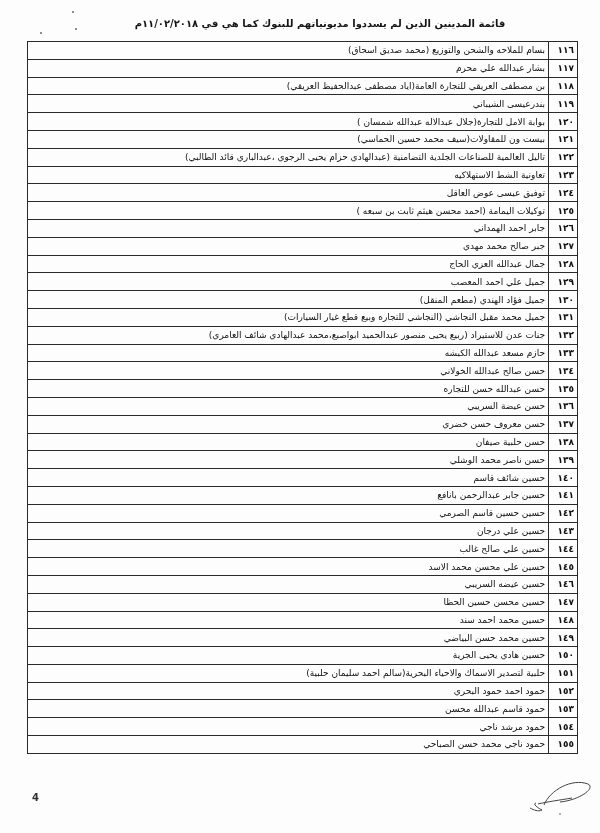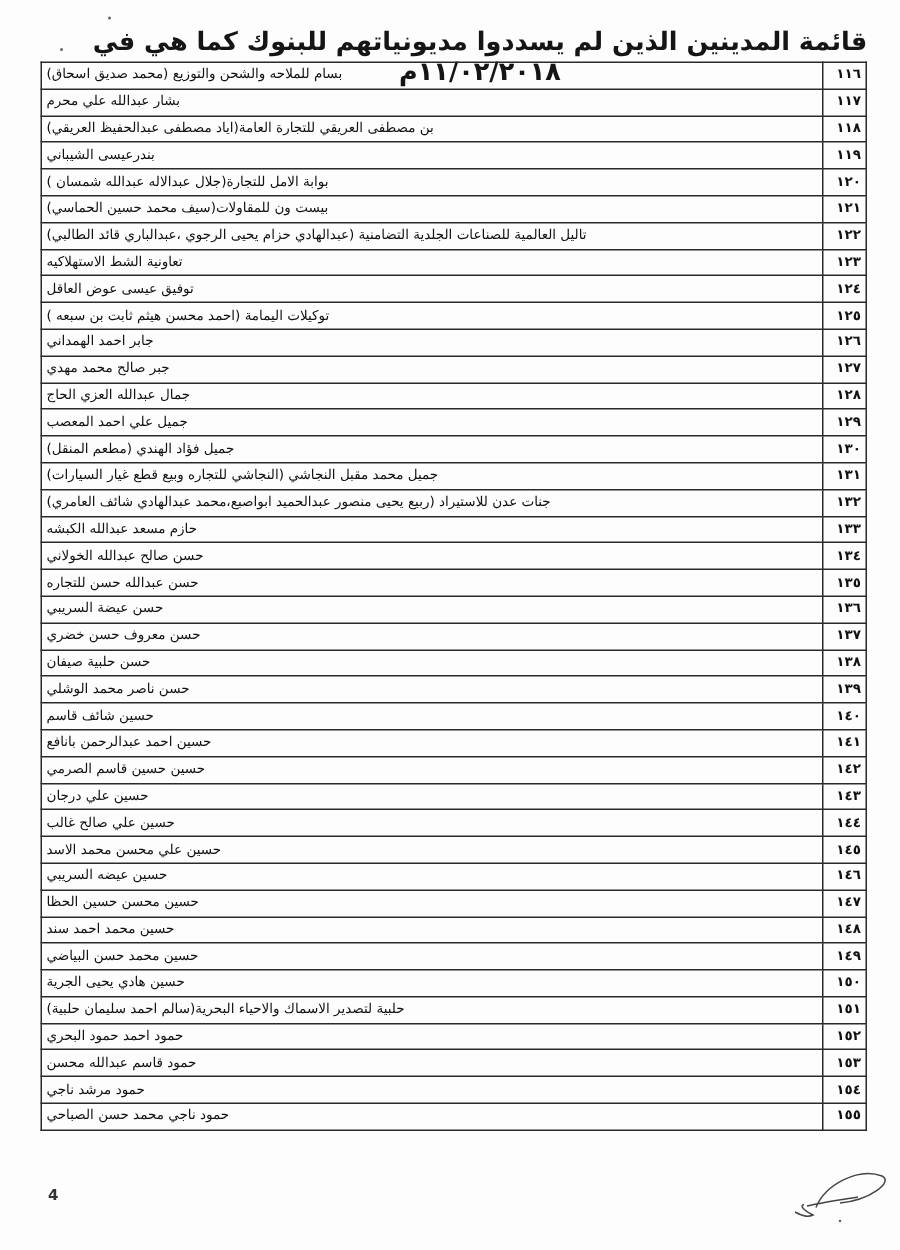--- a/index.html
+++ b/index.html
@@ -2,33 +2,33 @@
 <html><head>
 <meta charset="utf-8">
 <style>
   html, body { margin:0; padding:0; }
   body {
     width:600px; height:833px; background:#fdfdfd; position:relative; overflow:hidden;
     font-family:"DejaVu Sans", sans-serif; color:#111;
   }
   .title {
     position:absolute; top:18px; left:60px; right:20px; text-align:center;
-    font-size:17px; font-weight:bold; direction:rtl; color:#151515;
+    font-size:10px; font-weight:bold; direction:rtl; color:#151515;
   }
   .dot { position:absolute; width:2px; height:2px; background:#666; border-radius:1px; }
   table.debtors {
     position:absolute; top:41px; left:27px; width:551px; border-collapse:collapse;
     direction:rtl; table-layout:fixed;
   }
   table.debtors td {
     border:1.3px solid #2a2a2a; height:16.8px; padding:0 3px; font-size:9px;
     white-space:nowrap; overflow:hidden; line-height:16px;
   }
   td.num { width:22px; font-weight:bold; font-size:10px; letter-spacing:1px; }
-  td.name { text-align:left; }
+  td.name { text-align:right; }
   .page-num { position:absolute; left:32px; top:792px; font-size:10px; font-weight:bold; color:#333; }
   .signature { position:absolute; left:520px; top:772px; width:80px; height:50px; }
 </style>
 </head>
 <body>
 
 <div class="dot" style="left:40px;top:32px;"></div>
 <div class="dot" style="left:75px;top:28px;"></div>
 <div class="dot" style="left:72px;top:11px;"></div>
 
@@ -131,21 +131,21 @@
       <tr>
         <td class="num">١٣٩</td>
         <td class="name">حسن ناصر محمد الوشلي</td>
       </tr>
       <tr>
         <td class="num">١٤٠</td>
         <td class="name">حسين شائف قاسم</td>
       </tr>
       <tr>
         <td class="num">١٤١</td>
-        <td class="name">حسين احمد عبدالرحمن بانافع</td>
+        <td class="name">حسين جابر عبدالرحمن بانافع</td>
       </tr>
       <tr>
         <td class="num">١٤٢</td>
         <td class="name">حسين حسين قاسم الصرمي</td>
       </tr>
       <tr>
         <td class="num">١٤٣</td>
         <td class="name">حسين علي درجان</td>
       </tr>
       <tr>

